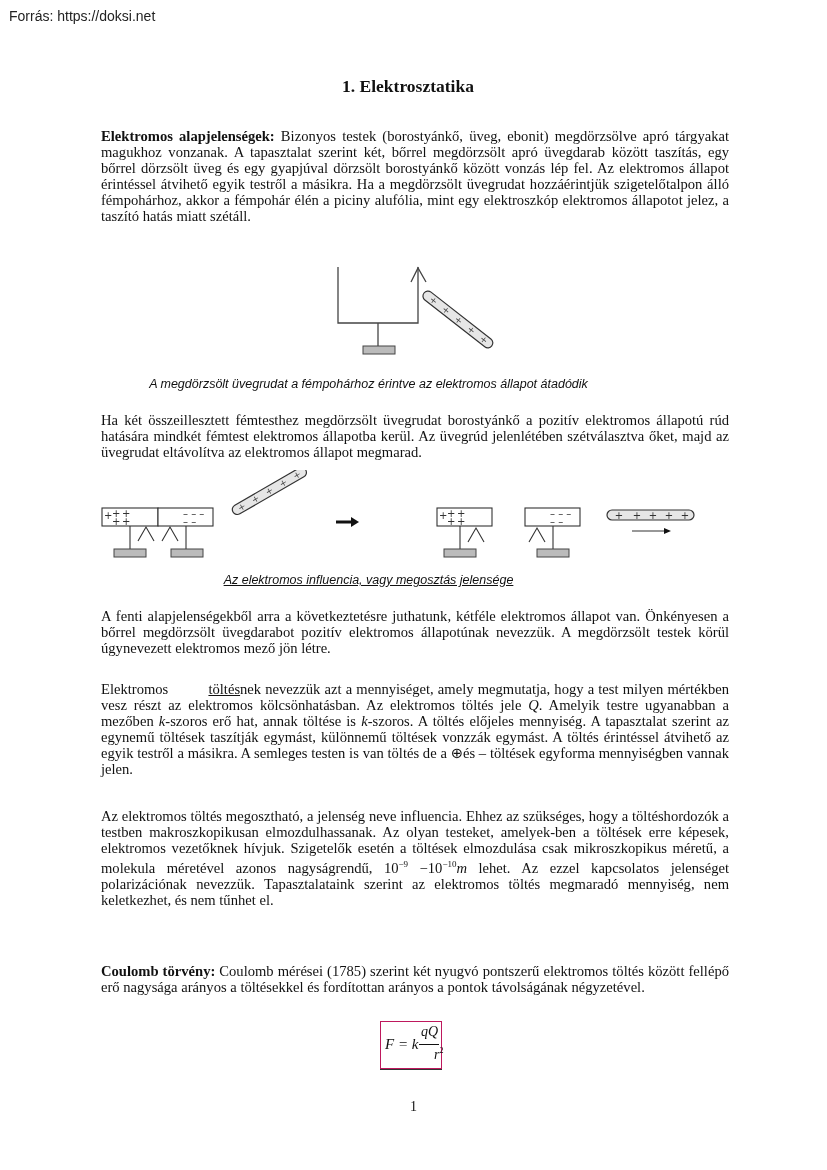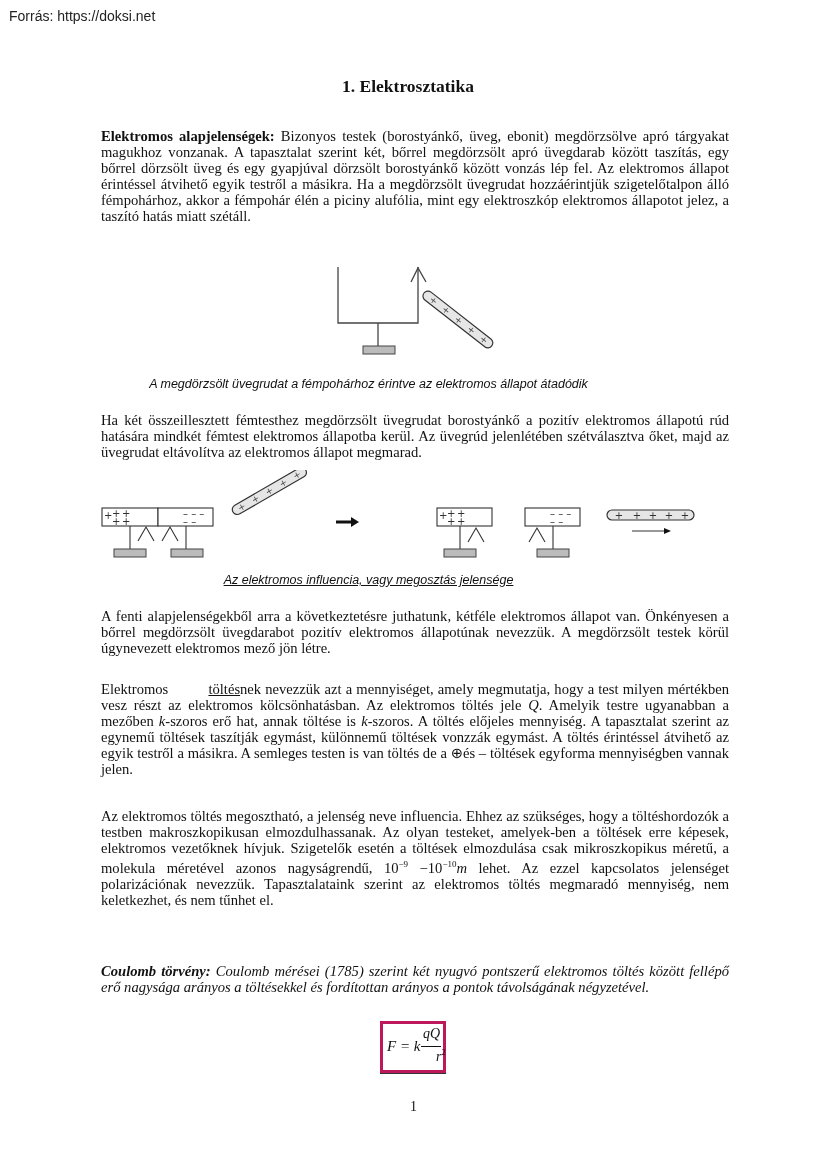--- a/index.html
+++ b/index.html
@@ -4,21 +4,21 @@
 <style>
   html, body { margin: 0; padding: 0; background: #ffffff; }
   body { width: 827px; height: 1170px; position: relative; overflow: hidden;
          font-family: "Liberation Serif", serif; color: #111; }
   .source { position: absolute; left: 9px; top: 8px; font-family: "Liberation Sans", sans-serif; font-size: 14px; color: #222; }
   .title { position: absolute; left: 0; width: 816px; top: 76px; text-align: center; font-weight: bold; font-size: 17.5px; }
   .para { position: absolute; left: 101px; width: 628px; font-size: 14.6px; line-height: 16px; text-align: justify; }
   .para b { font-weight: bold; }
   .caption { position: absolute; left: 0; width: 737px; text-align: center; font-family: "Liberation Sans", sans-serif; font-style: italic; font-size: 12.5px; }
   .fig { position: absolute; }
-  .eq-box { position: absolute; left: 380px; top: 1021px; width: 60px; height: 46px; border: 3px solid #be185d; box-shadow: 0 1px 0 #333; }
+  .eq-box { position: absolute; left: 380px; top: 1021px; width: 60px; height: 46px; border: 1px solid #be185d; box-shadow: 0 1px 0 #333; }
   .eq-box .lhs { position: absolute; left: 4px; top: 14px; font-style: italic; font-size: 15px; }
   .eq-box .num { position: absolute; left: 40px; top: 2px; font-style: italic; font-size: 14px; }
   .eq-box .bar { position: absolute; left: 38px; top: 22px; width: 20px; border-top: 1px solid #111; }
   .eq-box .den { position: absolute; left: 53px; top: 24px; font-style: italic; font-size: 14px; text-align: center; }
   .eq-box .den sup { font-size: 8px; font-style: normal; vertical-align: 6px; }
   .pagenum { position: absolute; left: 0; width: 827px; top: 1099px; text-align: center; font-size: 14px; }
   .u { text-decoration: underline; margin-left: 36px; }
   i { font-style: italic; }
   sup { font-size: 9px; }
 </style>
@@ -128,21 +128,21 @@
 </svg>
 
 <div class="caption" style="top:573px;text-decoration:underline;">Az elektromos influencia, vagy megosztás jelensége</div>
 
 <div class="para" style="top:608px;">A fenti alapjelenségekből arra a következtetésre juthatunk, kétféle elektromos állapot van. Önkényesen a bőrrel megdörzsölt üvegdarabot pozitív elektromos állapotúnak nevezzük. A megdörzsölt testek körül úgynevezett elektromos mező jön létre.</div>
 
 <div class="para" style="top:681px;"><span>Elektromos </span><span class="u">töltés</span><span>nek nevezzük azt a mennyiséget, amely megmutatja, hogy a test milyen mértékben vesz részt az elektromos kölcsönhatásban. Az elektromos töltés jele </span><i>Q</i><span>. Amelyik testre ugyanabban a mezőben </span><i>k</i><span>-szoros erő hat, annak töltése is </span><i>k</i><span>-szoros. A töltés előjeles mennyiség. A tapasztalat szerint az egynemű töltések taszítják egymást, különnemű töltések vonzzák egymást. A töltés érintéssel átvihető az egyik testről a másikra. A semleges testen is van töltés de a ⊕és – töltések egyforma mennyiségben vannak jelen.</span></div>
 
 <div class="para" style="top:808px;"><span>Az elektromos töltés megosztható, a jelenség neve influencia. Ehhez az szükséges, hogy a töltéshordozók a testben makroszkopikusan elmozdulhassanak. Az olyan testeket, amelyek-ben a töltések erre képesek, elektromos vezetőknek hívjuk. Szigetelők esetén a töltések elmozdulása csak mikroszkopikus méretű, a molekula méretével azonos nagyságrendű, </span><span><span>10</span><sup>−9</sup><span> −</span><span>10</span><sup>−10</sup><i>m</i></span><span> lehet. Az ezzel kapcsolatos jelenséget polarizációnak nevezzük. Tapasztalataink szerint az elektromos töltés megmaradó mennyiség, nem keletkezhet, és nem tűnhet el.</span></div>
 
-<div class="para" style="top:963px;font-style:italic;"><b>Coulomb törvény:</b><span> Coulomb mérései (1785) szerint két nyugvó pontszerű elektromos töltés között fellépő erő nagysága arányos a töltésekkel és fordítottan arányos a pontok távolságának négyzetével.</span></div>
+<div class="para" style="top:963px;"><b>Coulomb törvény:</b><span> Coulomb mérései (1785) szerint két nyugvó pontszerű elektromos töltés között fellépő erő nagysága arányos a töltésekkel és fordítottan arányos a pontok távolságának négyzetével.</span></div>
 
 <div class="eq-box">
   <span class="lhs">F = k</span>
   <span class="num">qQ</span>
   <span class="bar"></span>
   <span class="den"><span>r</span><sup>2</sup></span>
 </div>
 
 <div class="pagenum">1</div>
 

